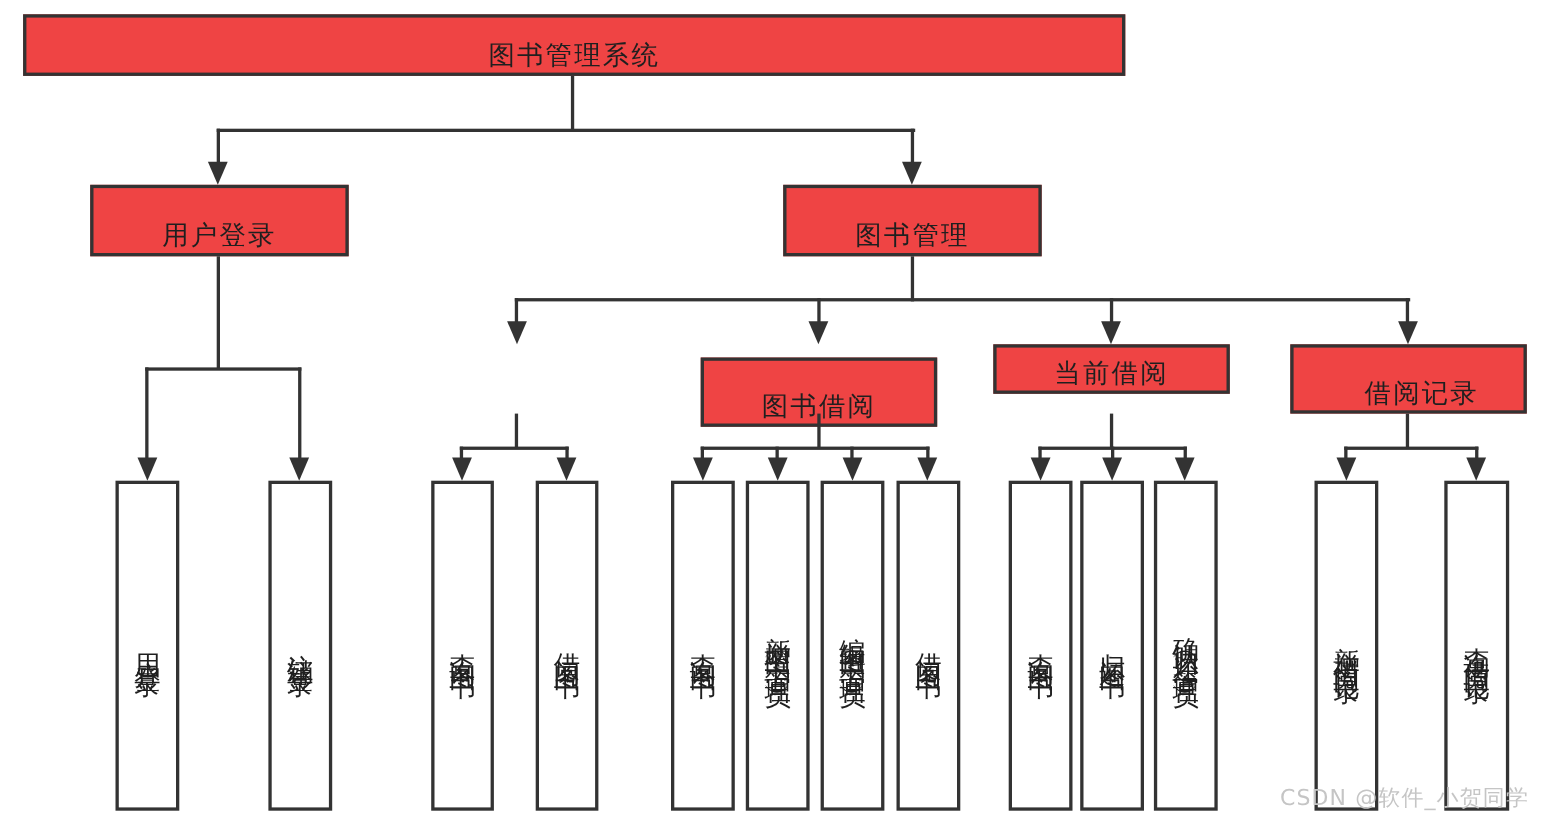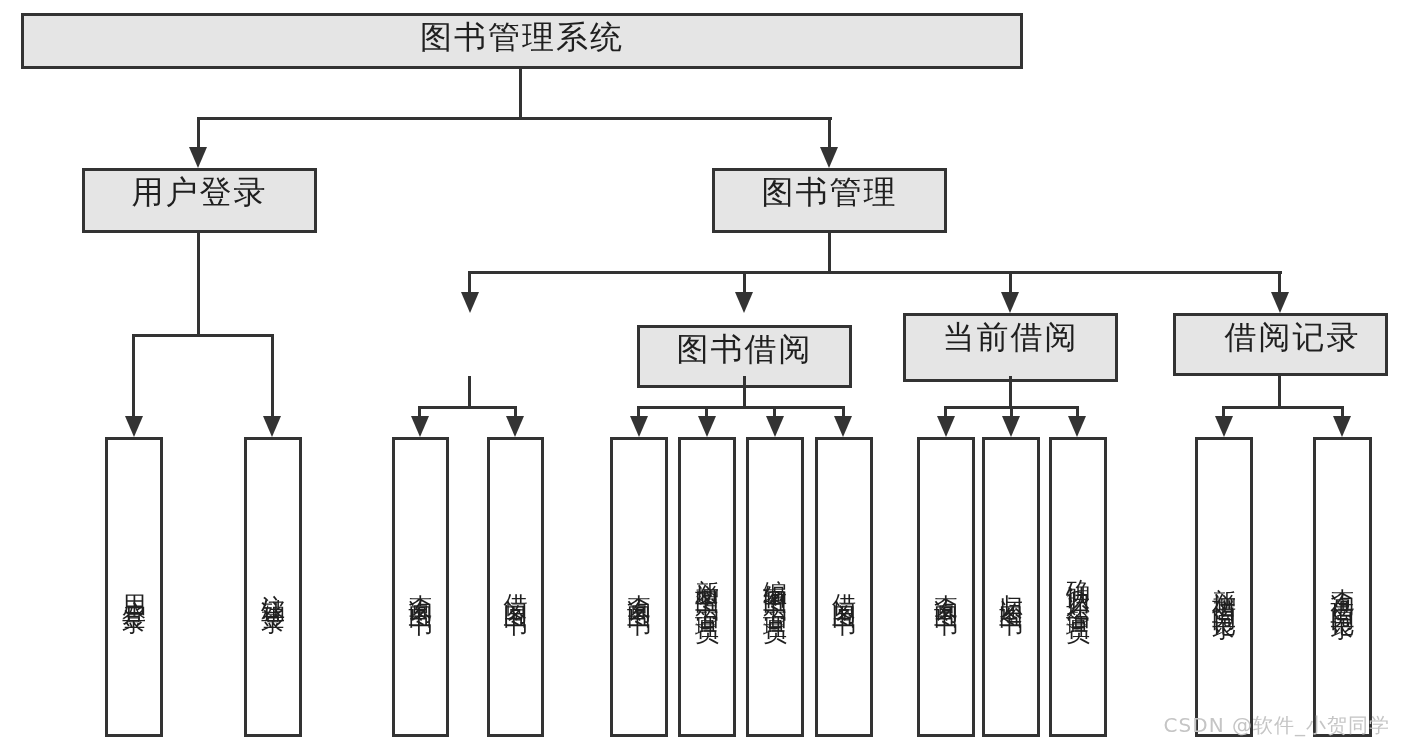--- a/index.html
+++ b/index.html
@@ -14,23 +14,23 @@
     width:1405px;height:747px;
     background:var(--bg);
     font-family:"DejaVu Sans",sans-serif;
     color:var(--text);
     overflow:hidden;
   }
   .hbox{
     position:absolute;
     box-sizing:border-box;
     border:3px solid var(--line);
-    background:#e5e5e5;
-    display:flex;align-items:flex-start;justify-content:center;
-    font-size:32px;
+    background:#ef4444;
+    display:flex;align-items:flex-end;justify-content:center;
+    font-size:24px;
     letter-spacing:2px;
     white-space:nowrap;
   }
   .vbox{
     position:absolute;
     box-sizing:border-box;
     border:3px solid var(--line);
     background:#fff;
     display:flex;align-items:center;justify-content:center;
   }
@@ -93,21 +93,21 @@
   <div class="line" style="left:743px;top:271px;width:3px;height:22px;"></div>
   <div class="arrow" style="left:735px;top:292px;"></div>
   <div class="line" style="left:1009px;top:271px;width:3px;height:22px;"></div>
   <div class="arrow" style="left:1001px;top:292px;"></div>
   <div class="line" style="left:1278px;top:271px;width:3px;height:22px;"></div>
   <div class="arrow" style="left:1271px;top:292px;"></div>
 
   <div class="hbox" style="left:637px;top:313px;width:215px;height:63px;margin-top:12px;">
     <span>图书借阅</span>
   </div>
-  <div class="hbox" style="left:903px;top:313px;width:215px;height:69px;">
+  <div class="hbox" style="left:903px;top:313px;width:215px;height:45px;">
     <span>当前借阅</span>
   </div>
   <div class="hbox" style="left:1173px;top:313px;width:215px;height:63px;padding-left:24px;">
     <span>借阅记录</span>
   </div>
 
   <div class="line" style="left:468px;top:376px;width:3px;height:32px;"></div>
   <div class="line" style="left:418px;top:406px;width:99px;height:3px;"></div>
   <div class="line" style="left:418px;top:406px;width:3px;height:14px;"></div>
   <div class="arrow" style="left:411px;top:416px;"></div>

